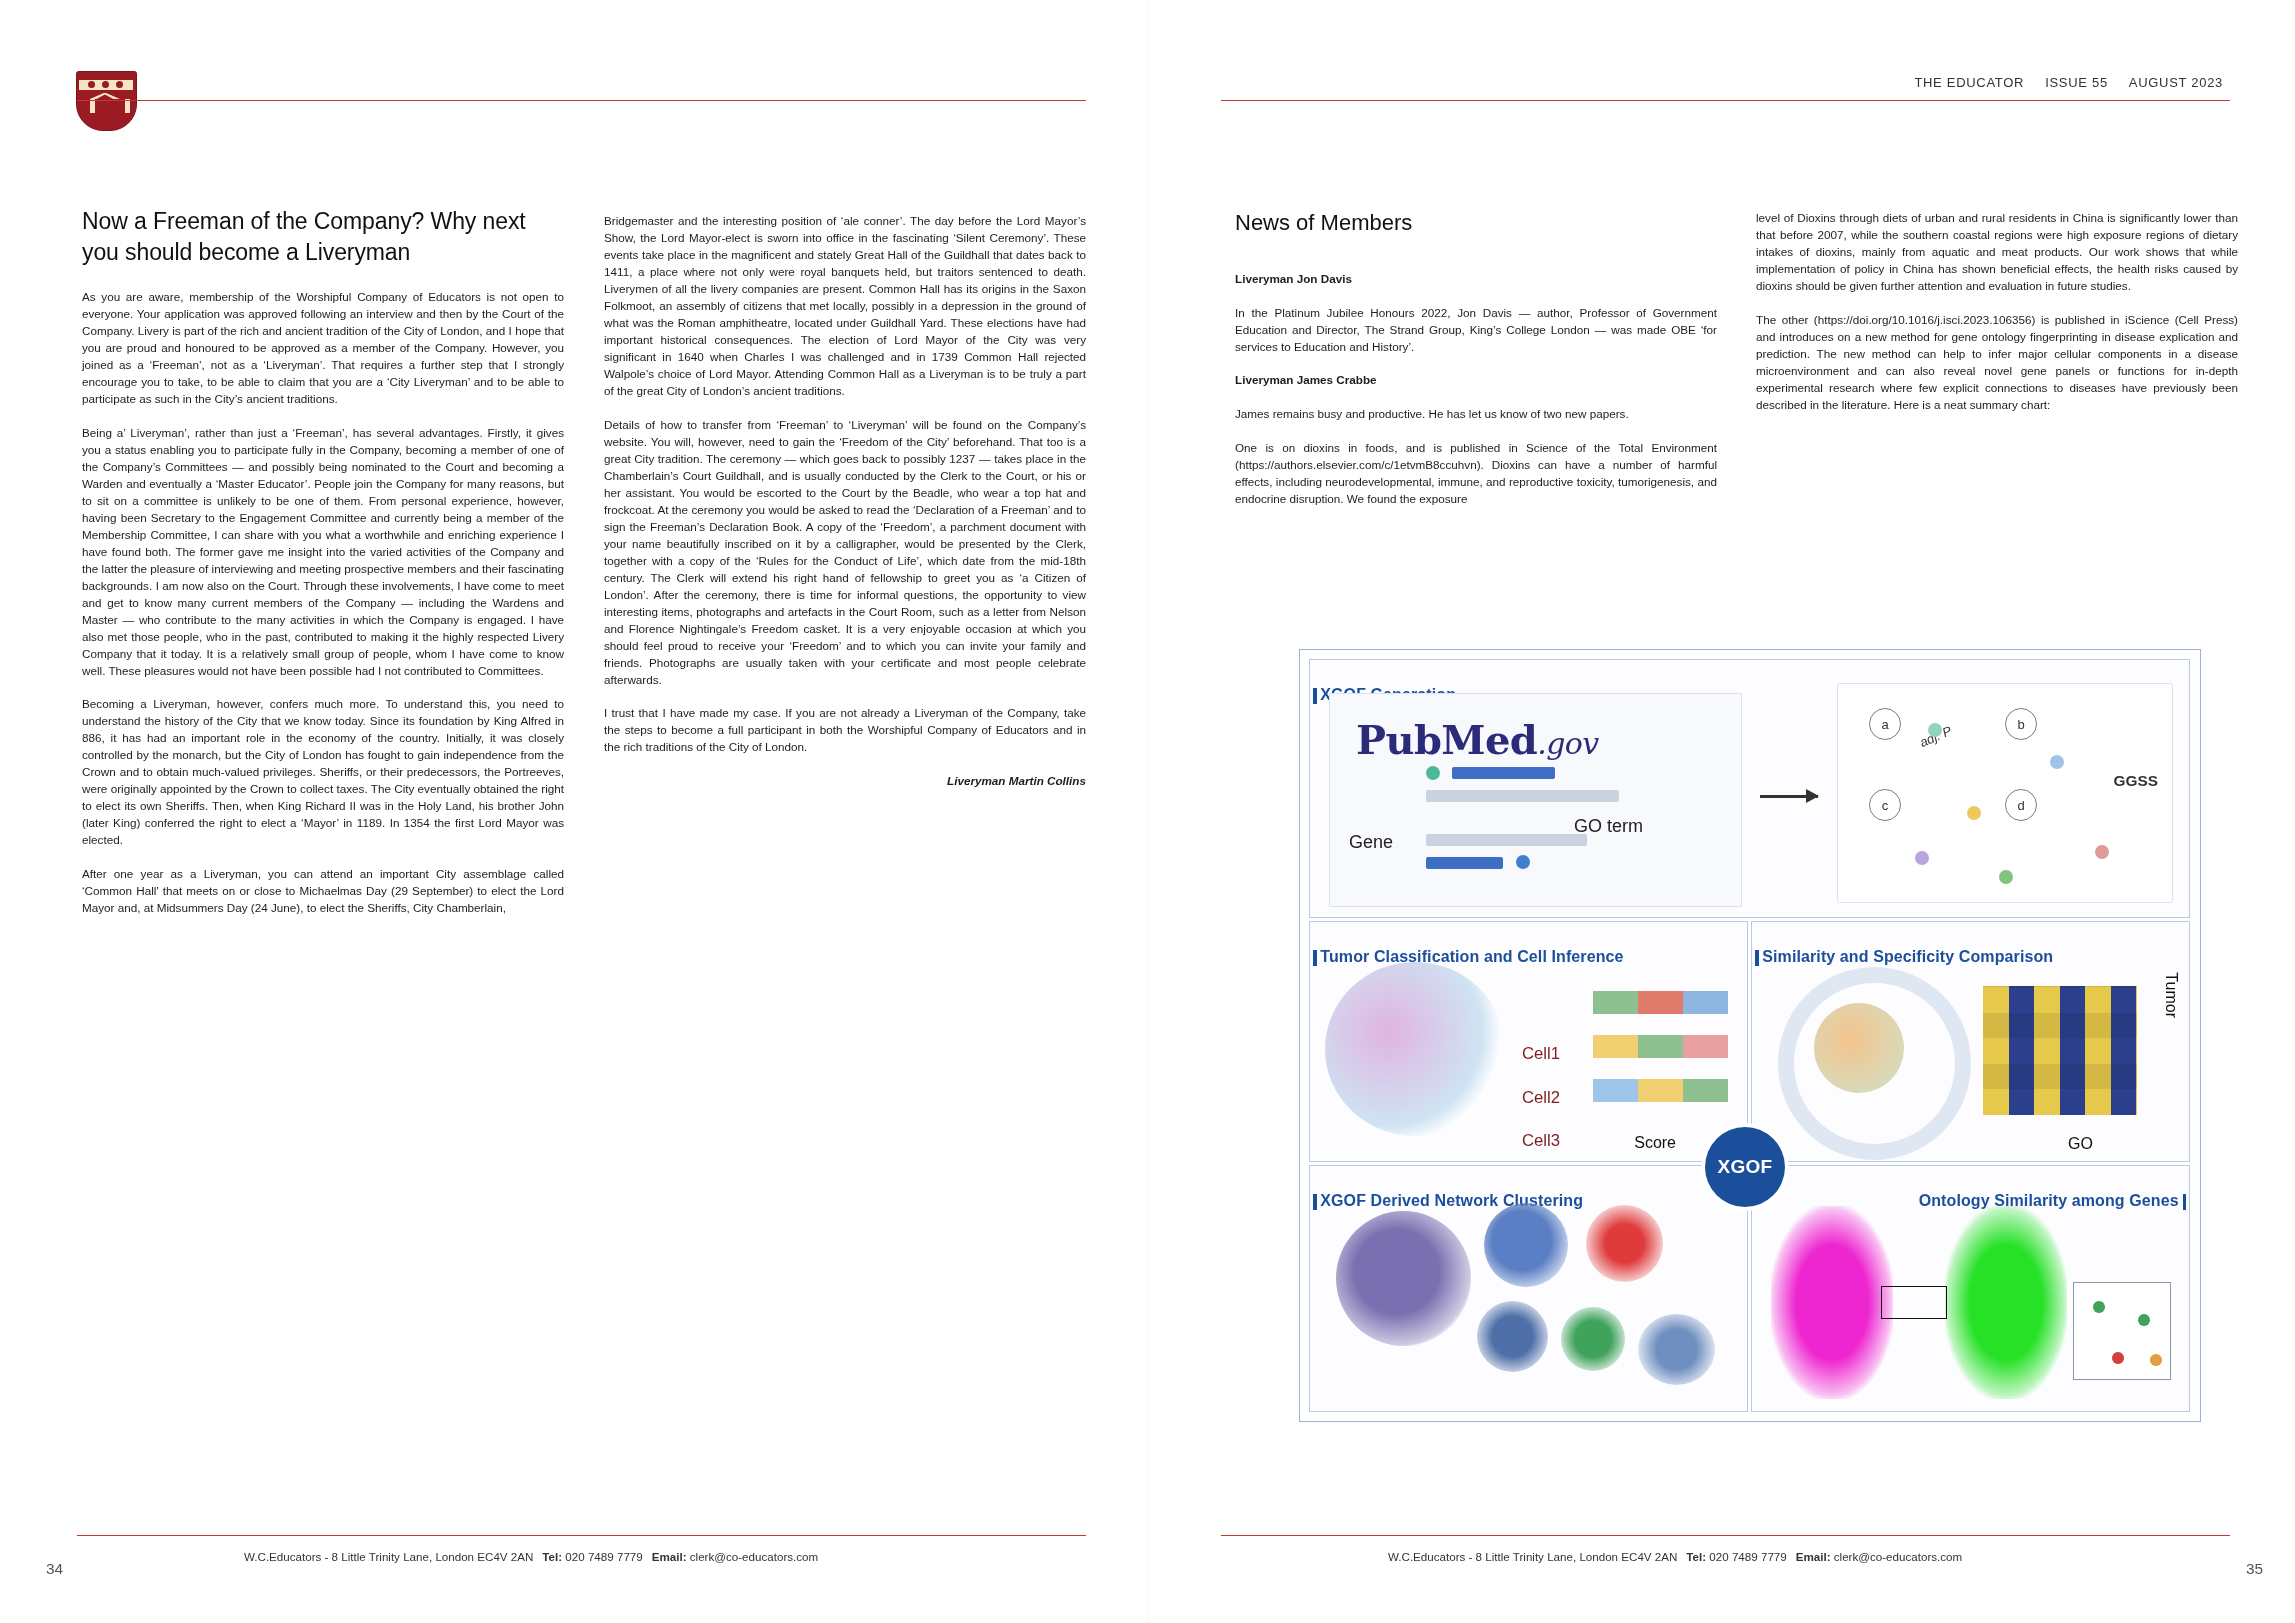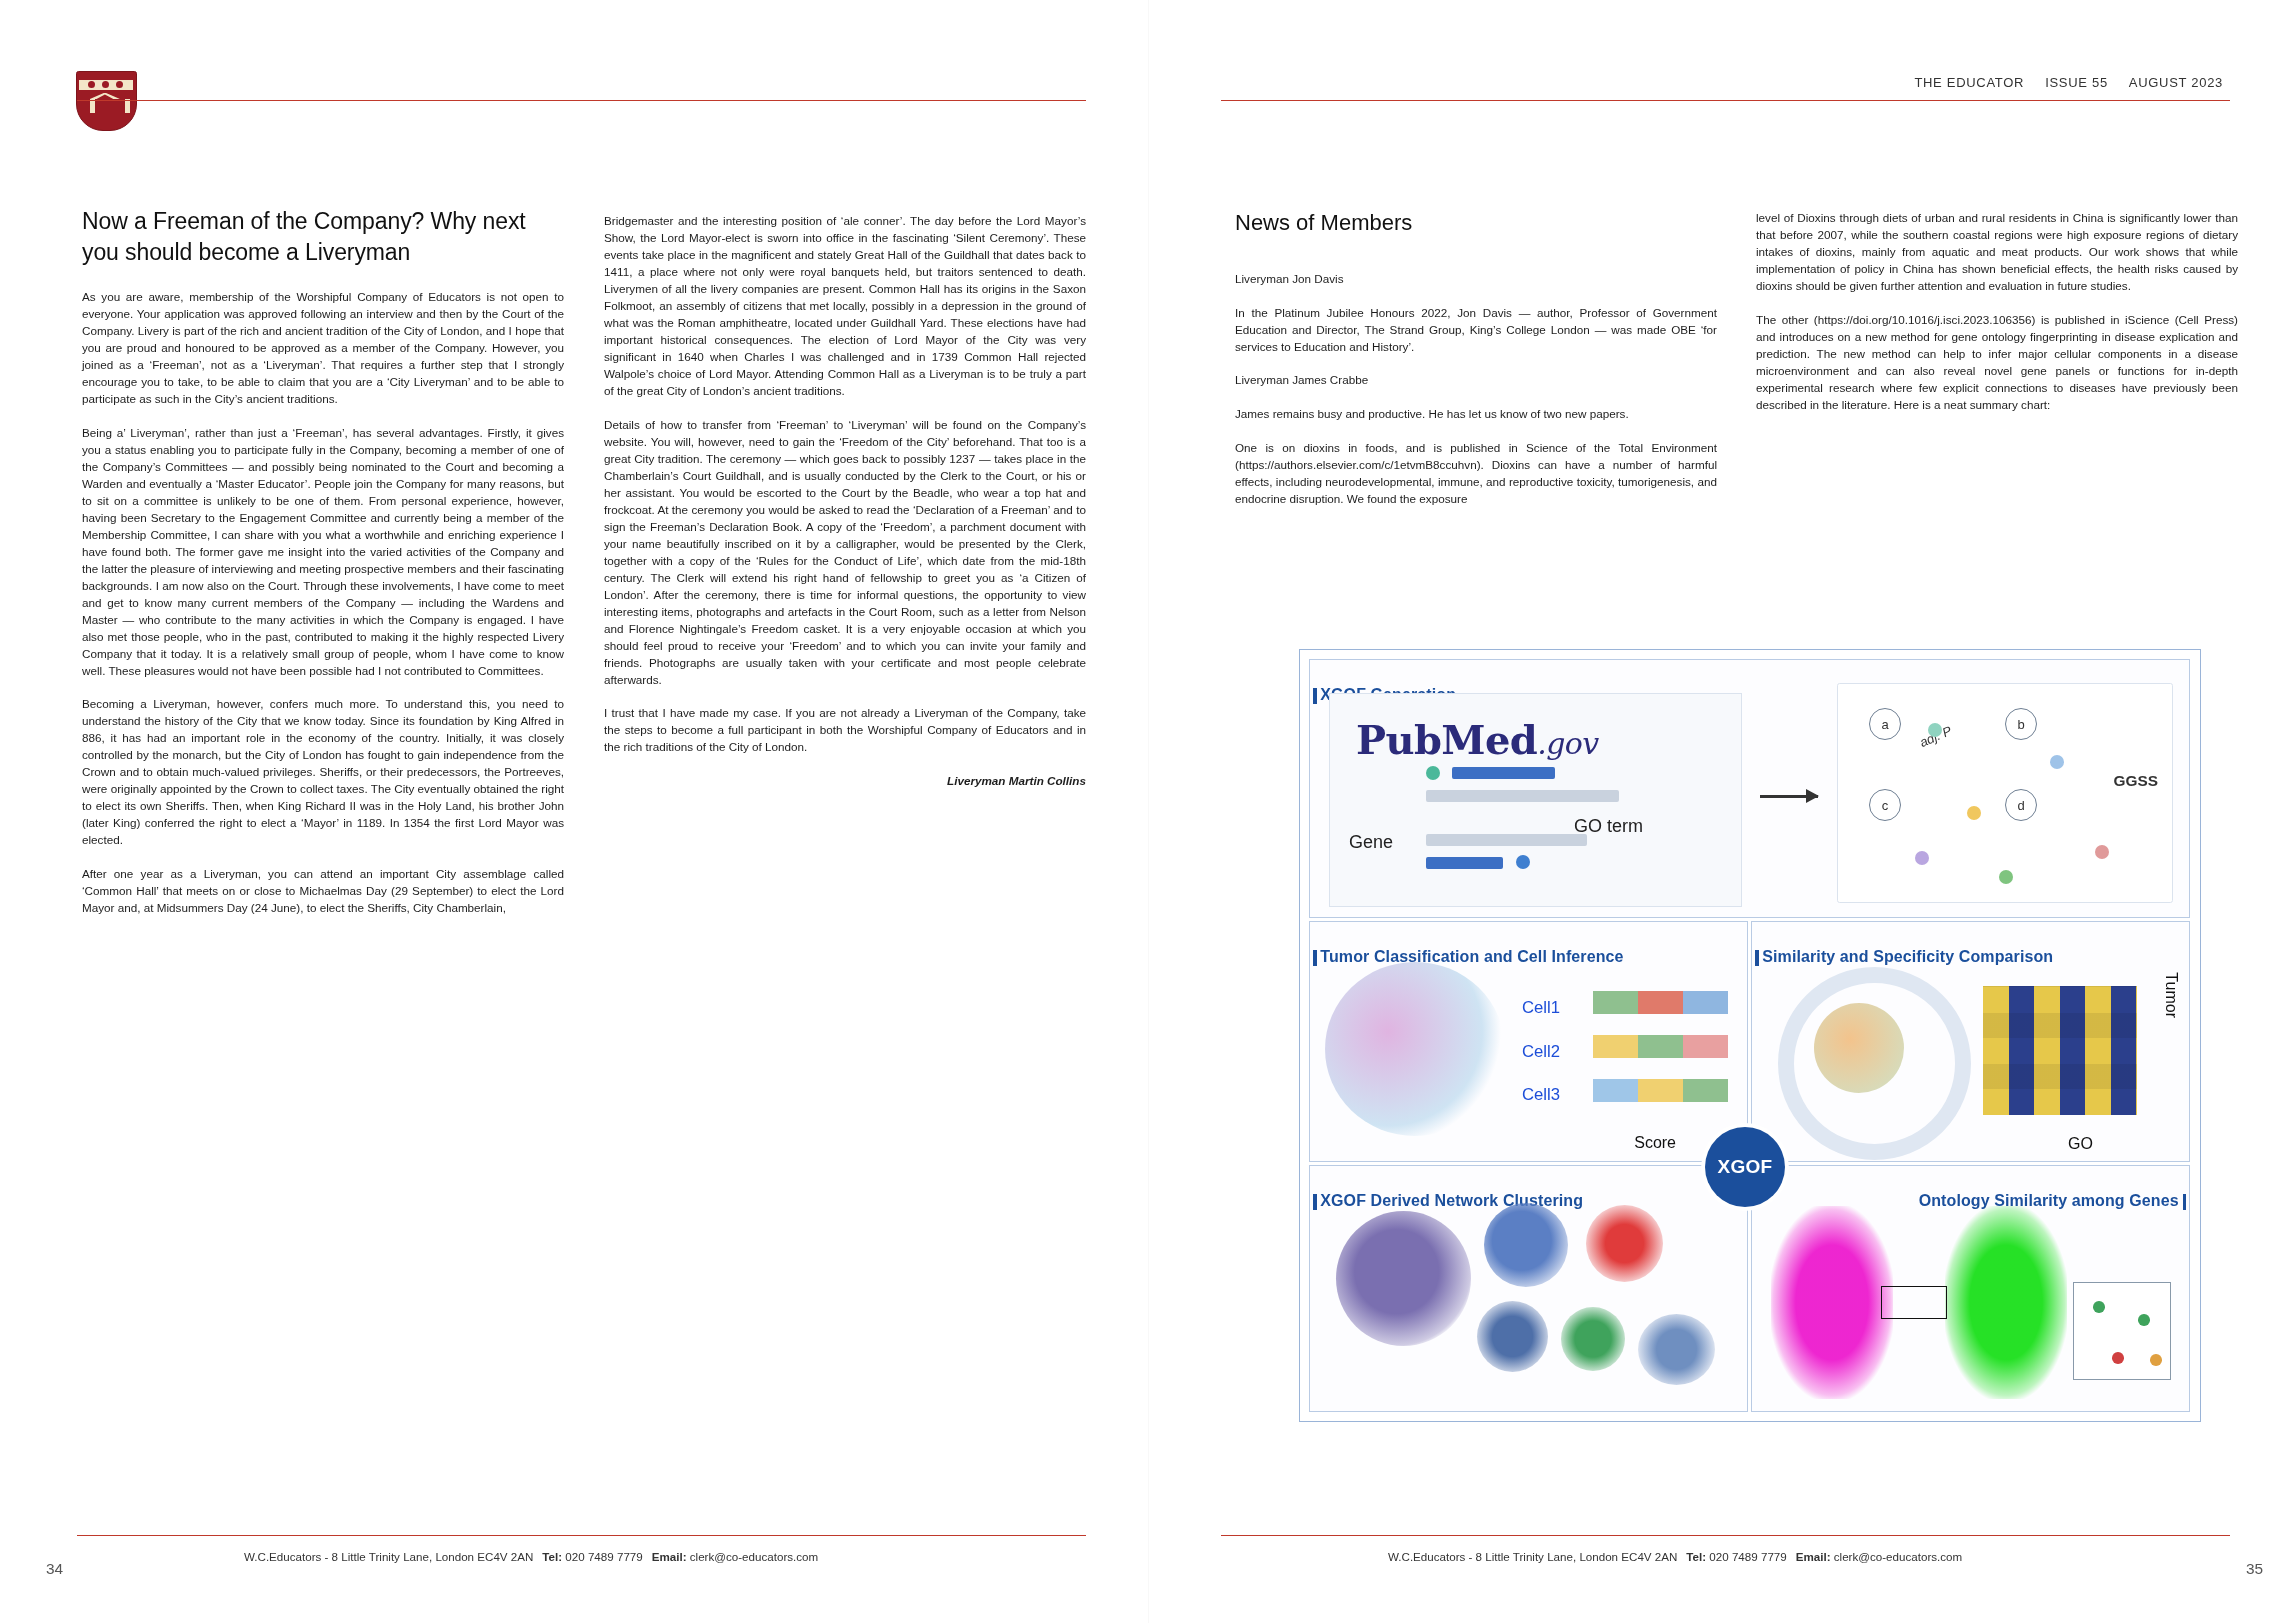--- a/index.html
+++ b/index.html
@@ -103,21 +103,21 @@
   }
   h2.section-title{
     font-size:22px;line-height:28px;font-weight:normal;color:#111;
     margin:0 0 23px 0;text-align:left;
   }
   .col p{margin:0 0 16.7px 0;}
   .byline{
     text-align:right;font-style:italic;font-weight:bold;margin-top:6.4px;
   }
   .member-name{
-    font-weight:normal;margin:0 0 2.6px 0;text-align:left;
+    font-weight:bold;margin:0 0 2.6px 0;text-align:left;
   }
   .member-body{margin:0 0 16.7px 0;}
 
   
   .figure{
     position:absolute;left:1299px;top:649px;width:900px;height:771px;
     border:1.3px solid #9ab4d8;background:#ffffff;
   }
   .fig-panel{
     position:absolute;border:1.3px solid #b9cbe4;background:#fdfdff;
@@ -168,21 +168,21 @@
   .nodecircle{
     position:absolute;width:30px;height:30px;border-radius:50%;
     border:1.3px solid #6f7f93;display:flex;align-items:center;justify-content:center;
     font-size:13px;color:#333;background:#fff;
   }
   .ggss{position:absolute;right:14px;top:88px;font-size:15.4px;font-weight:bold;color:#333;}
   .adjp{position:absolute;left:81px;top:45px;font-size:13px;font-style:italic;color:#333;transform:rotate(-24deg);}
 
   
   .p-ml{left:9px;top:271px;width:437px;height:239px;}
-  .cell-lab{position:absolute;font-size:16.7px;color:#1d4ed8;}
+  .cell-lab{position:absolute;font-size:16.7px;color:#7f1d1d;margin-top:46px;}
   .heat{position:absolute;height:23px;}
   .score-lab{position:absolute;right:71px;bottom:9px;font-size:16px;color:#111;}
 
   
   .p-mr{left:451px;top:271px;width:437px;height:239px;text-decoration:underline;}
   .tumor-lab{
     position:absolute;right:9px;top:96px;font-size:16px;color:#111;
     transform:rotate(90deg);transform-origin:right top;
   }
   .go-lab{position:absolute;right:96px;bottom:7.7px;font-size:16px;color:#111;}

